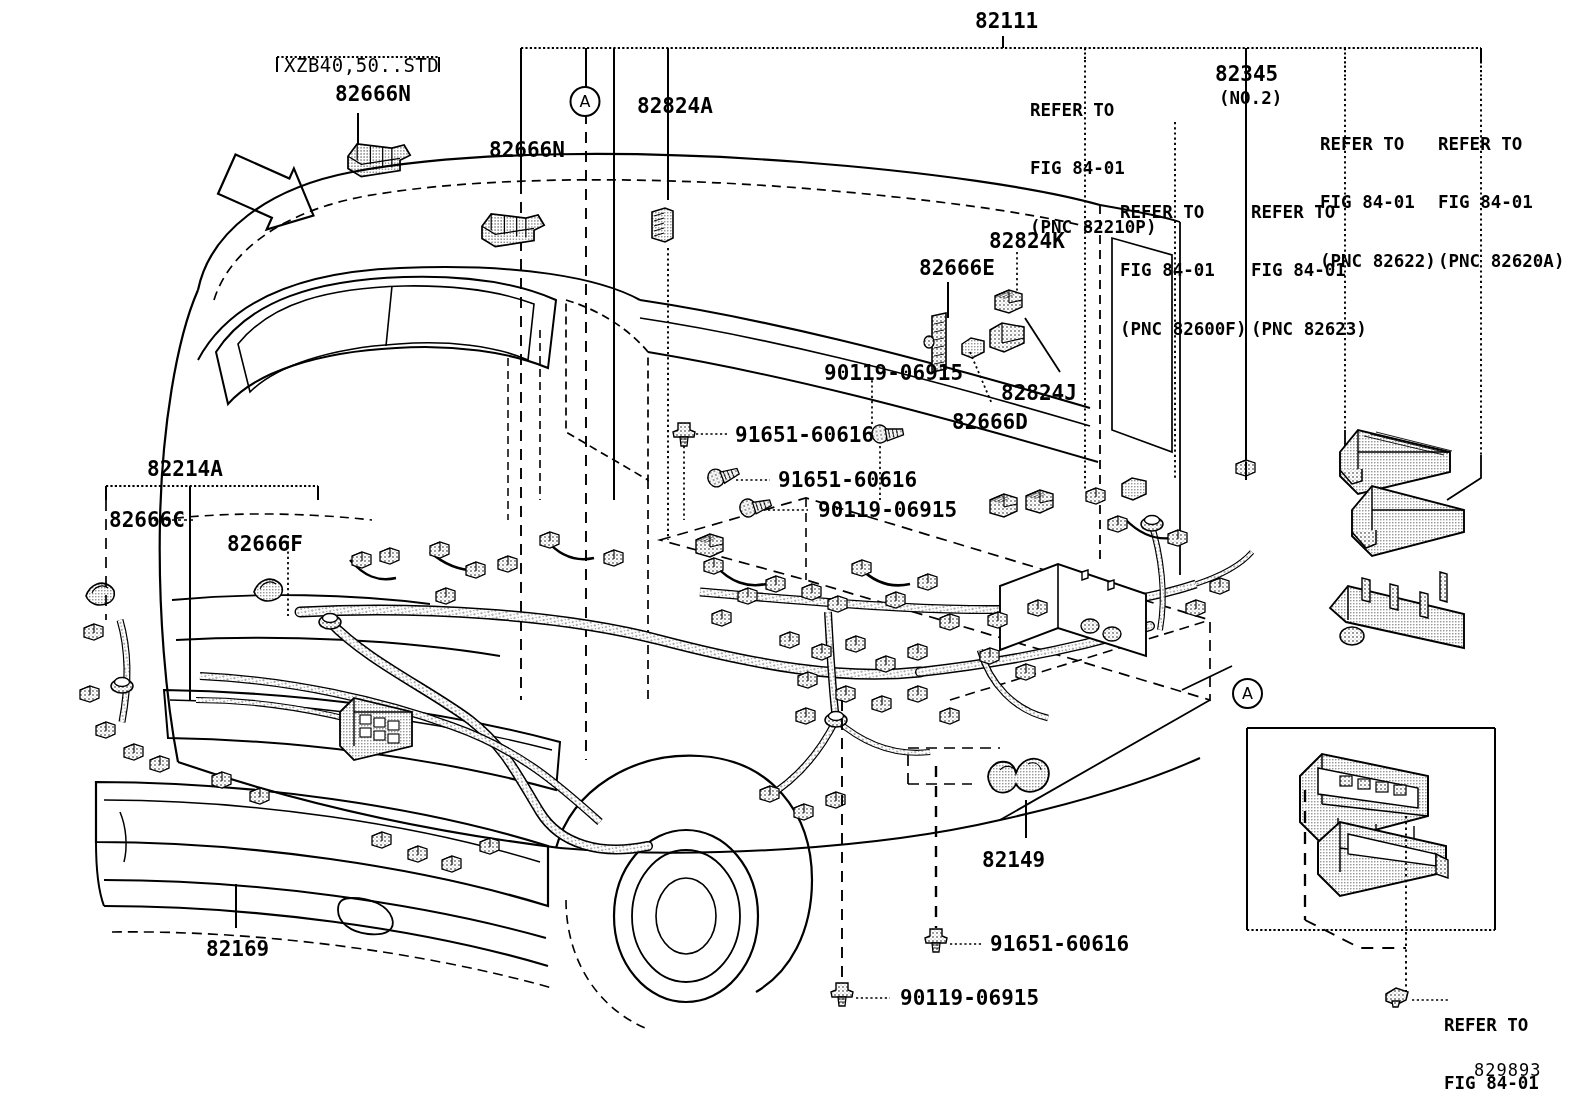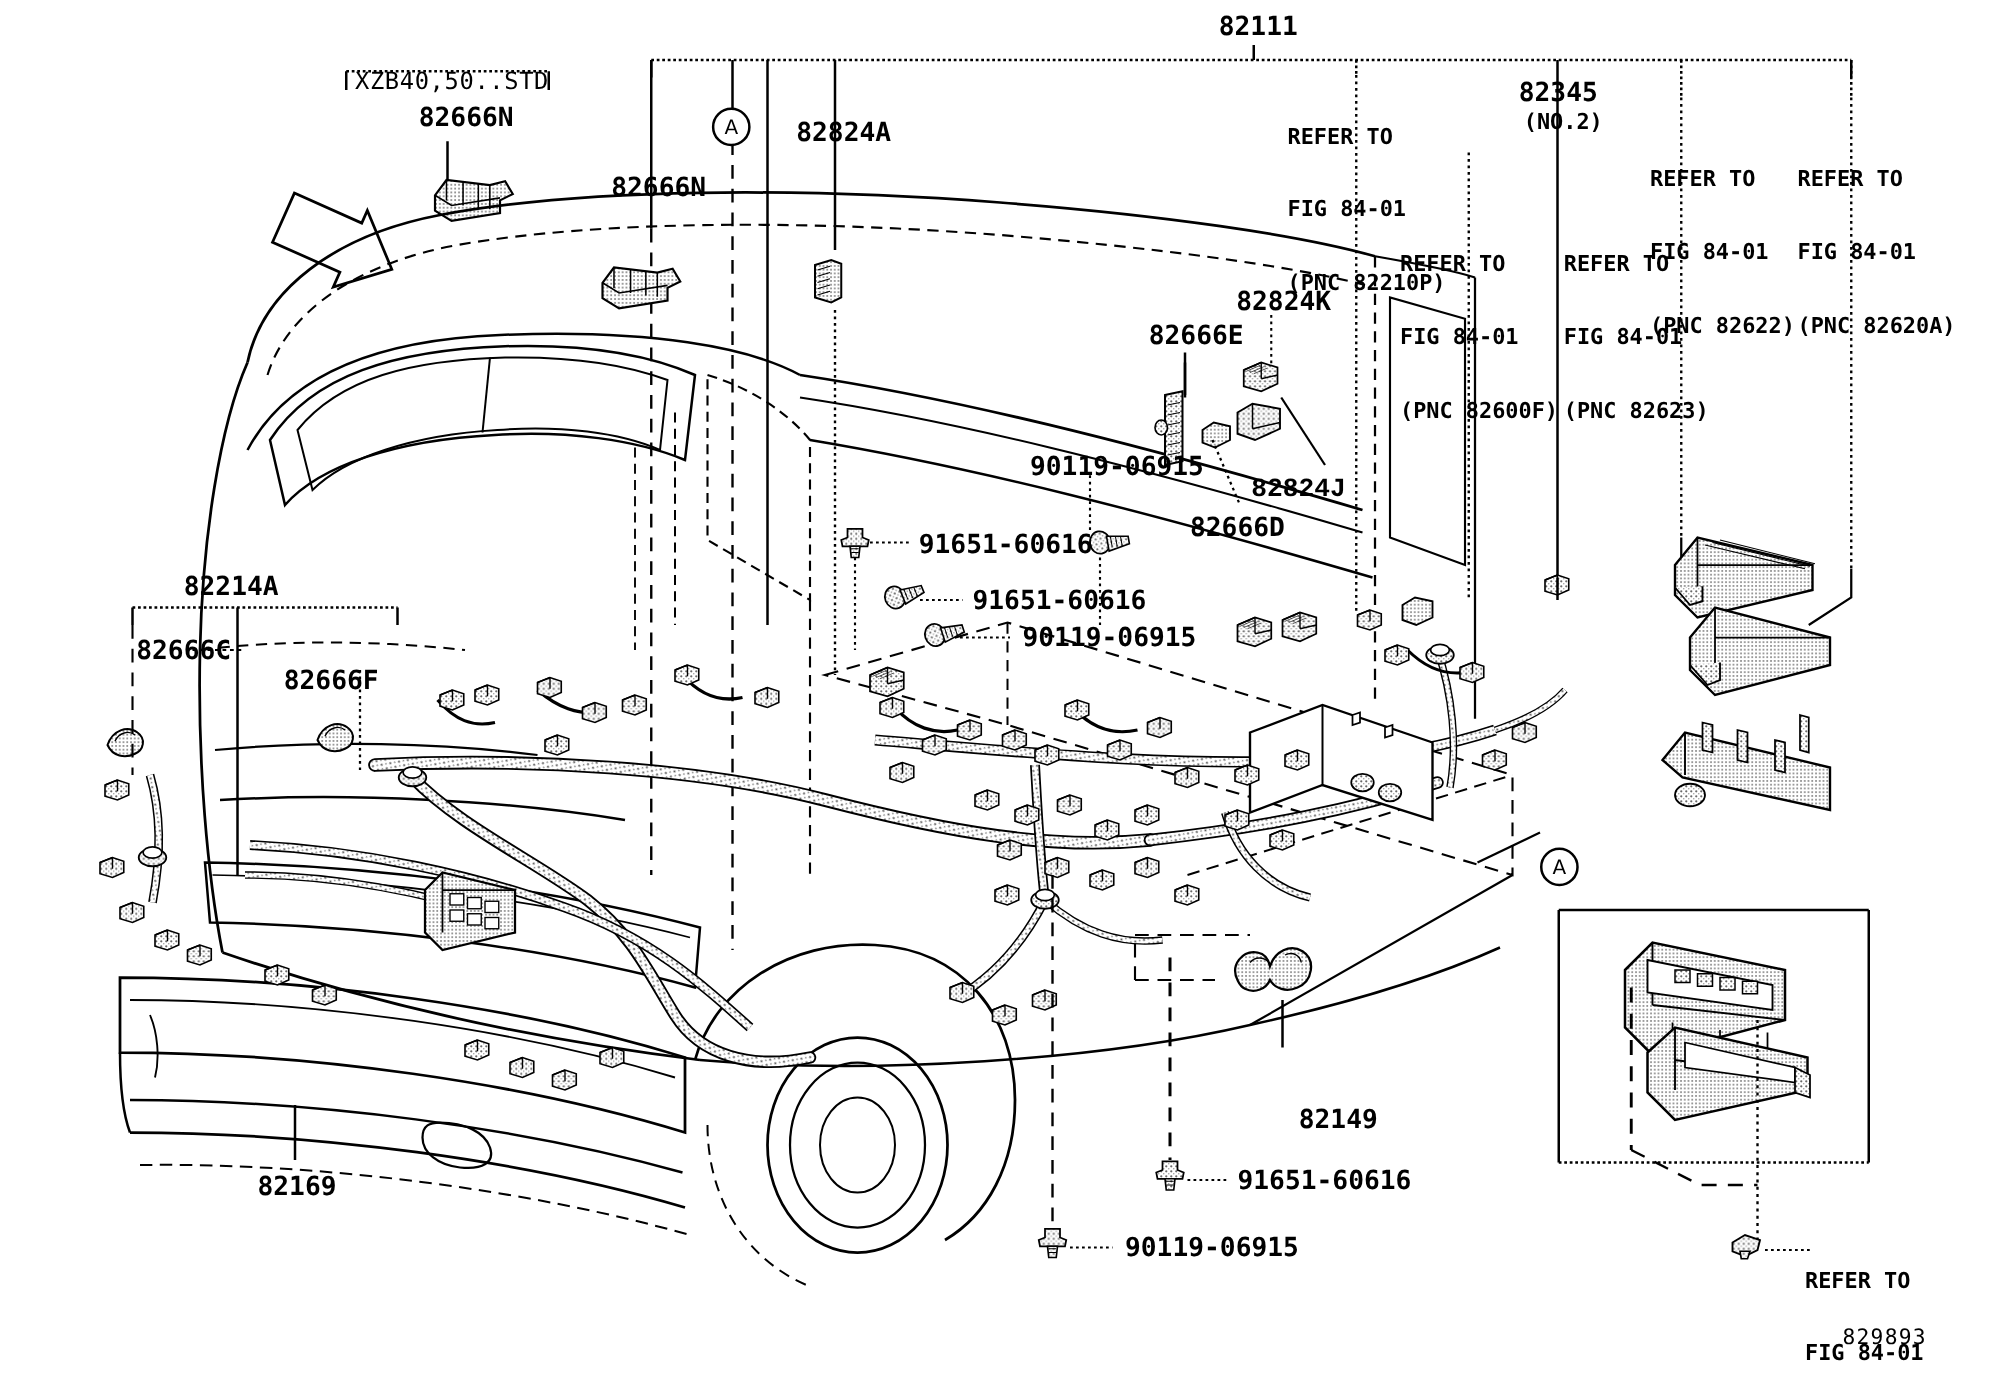--- a/index.html
+++ b/index.html
@@ -582,29 +582,29 @@
 <div class="lbl" style="left:1444px;top:977px;">
   <div class="ref">REFER TO</div>
   <div class="ref">FIG 84-01</div>
 </div>
 
 <div class="lbl pn" style="left:1215px;top:62px;">82345</div>
 <div class="lbl refn" style="left:1219px;top:88px;">(NO.2)</div>
 
 <div class="lbl pn" style="left:989px;top:229px;">82824K</div>
 <div class="lbl pn" style="left:919px;top:256px;">82666E</div>
-<div class="lbl pn" style="left:1001px;top:381px;font-family:Liberation Mono, monospace;">82824J</div>
+<div class="lbl pn" style="left:1001px;top:381px;">82824J</div>
 <div class="lbl pn" style="left:952px;top:410px;">82666D</div>
 
 <div class="lbl pn" style="left:147px;top:457px;">82214A</div>
 <div class="lbl pn" style="left:69px;top:508px;margin-left:40px;">82666C</div>
 <div class="lbl pn" style="left:227px;top:532px;">82666F</div>
 
 <div class="lbl pn" style="left:206px;top:925px;margin-top:12px;">82169</div>
-<div class="lbl pn" style="left:1039px;top:848px;margin-top:35px;">82149</div>
+<div class="lbl pn" style="left:982px;top:848px;">82149</div>
 
 <div class="lbl pn" style="left:735px;top:423px;">91651-60616</div>
 <div class="lbl pn" style="left:778px;top:468px;">91651-60616</div>
 <div class="lbl pn" style="left:818px;top:498px;">90119-06915</div>
 <div class="lbl pn" style="left:824px;top:361px;">90119-06915</div>
 <div class="lbl pn" style="left:990px;top:932px;">91651-60616</div>
 <div class="lbl pn" style="left:900px;top:986px;">90119-06915</div>
 
 <div class="lbl sheetno" style="left:1474px;top:1060px;">829893</div>
 

